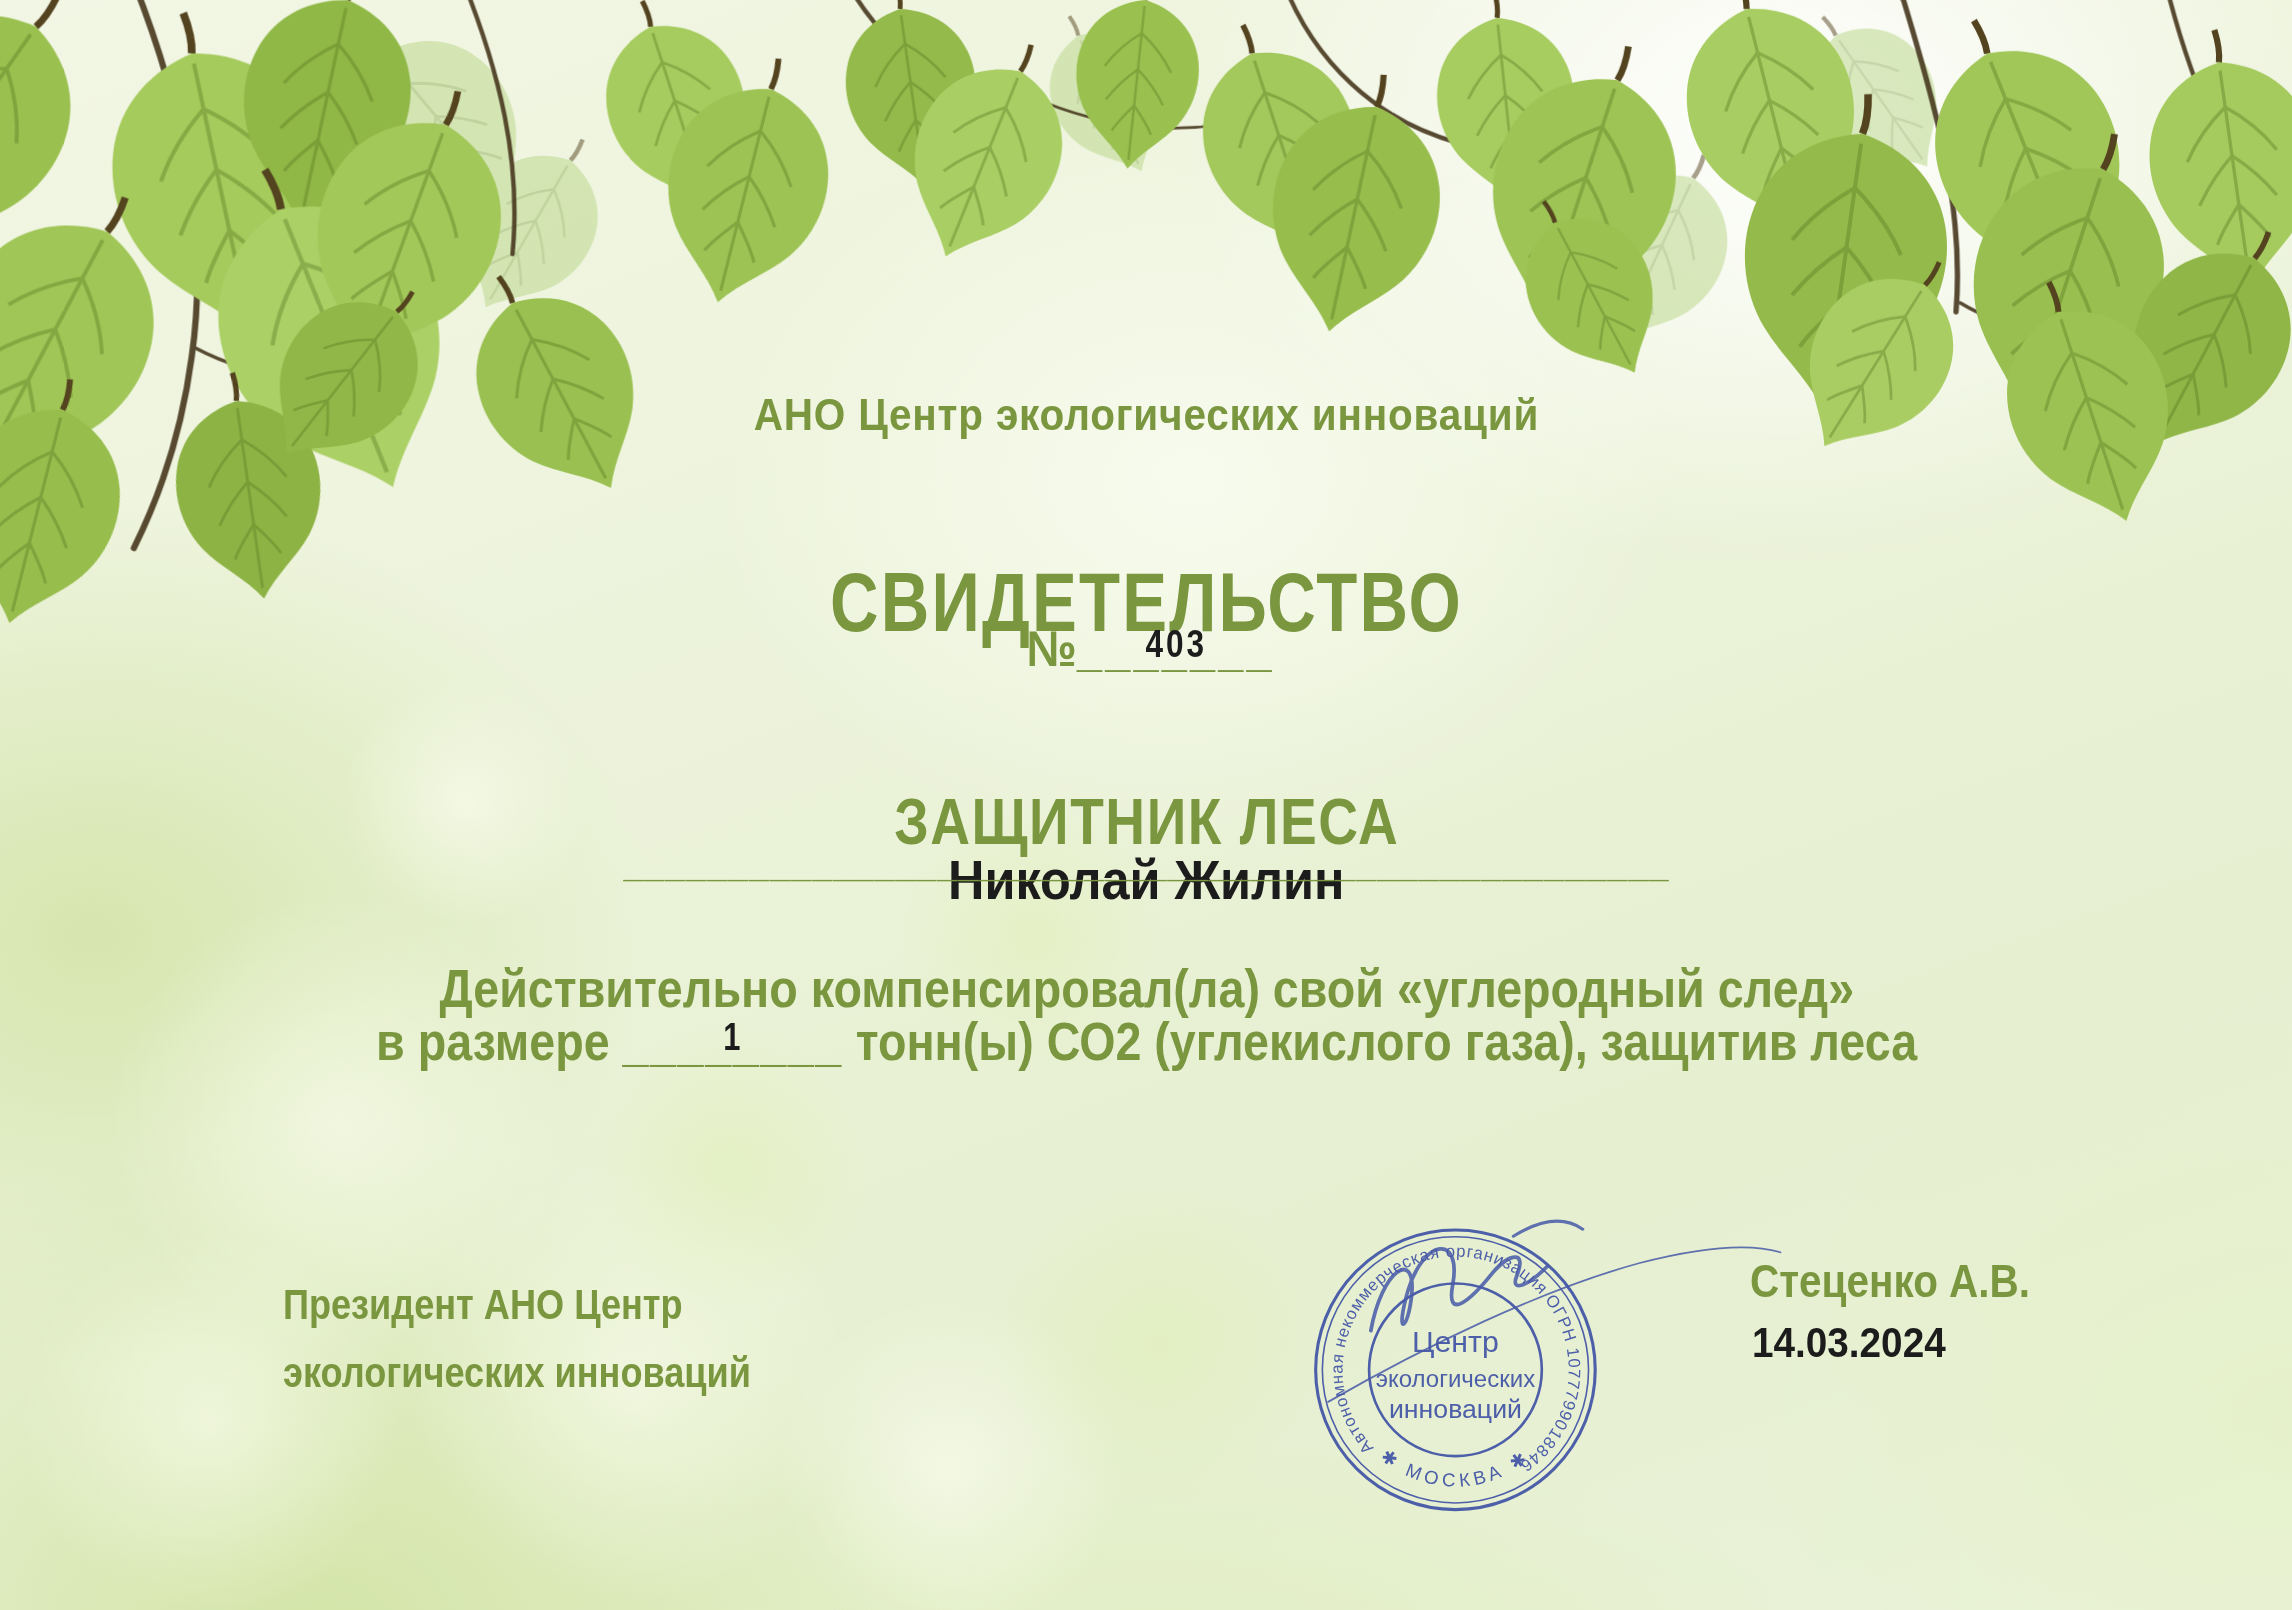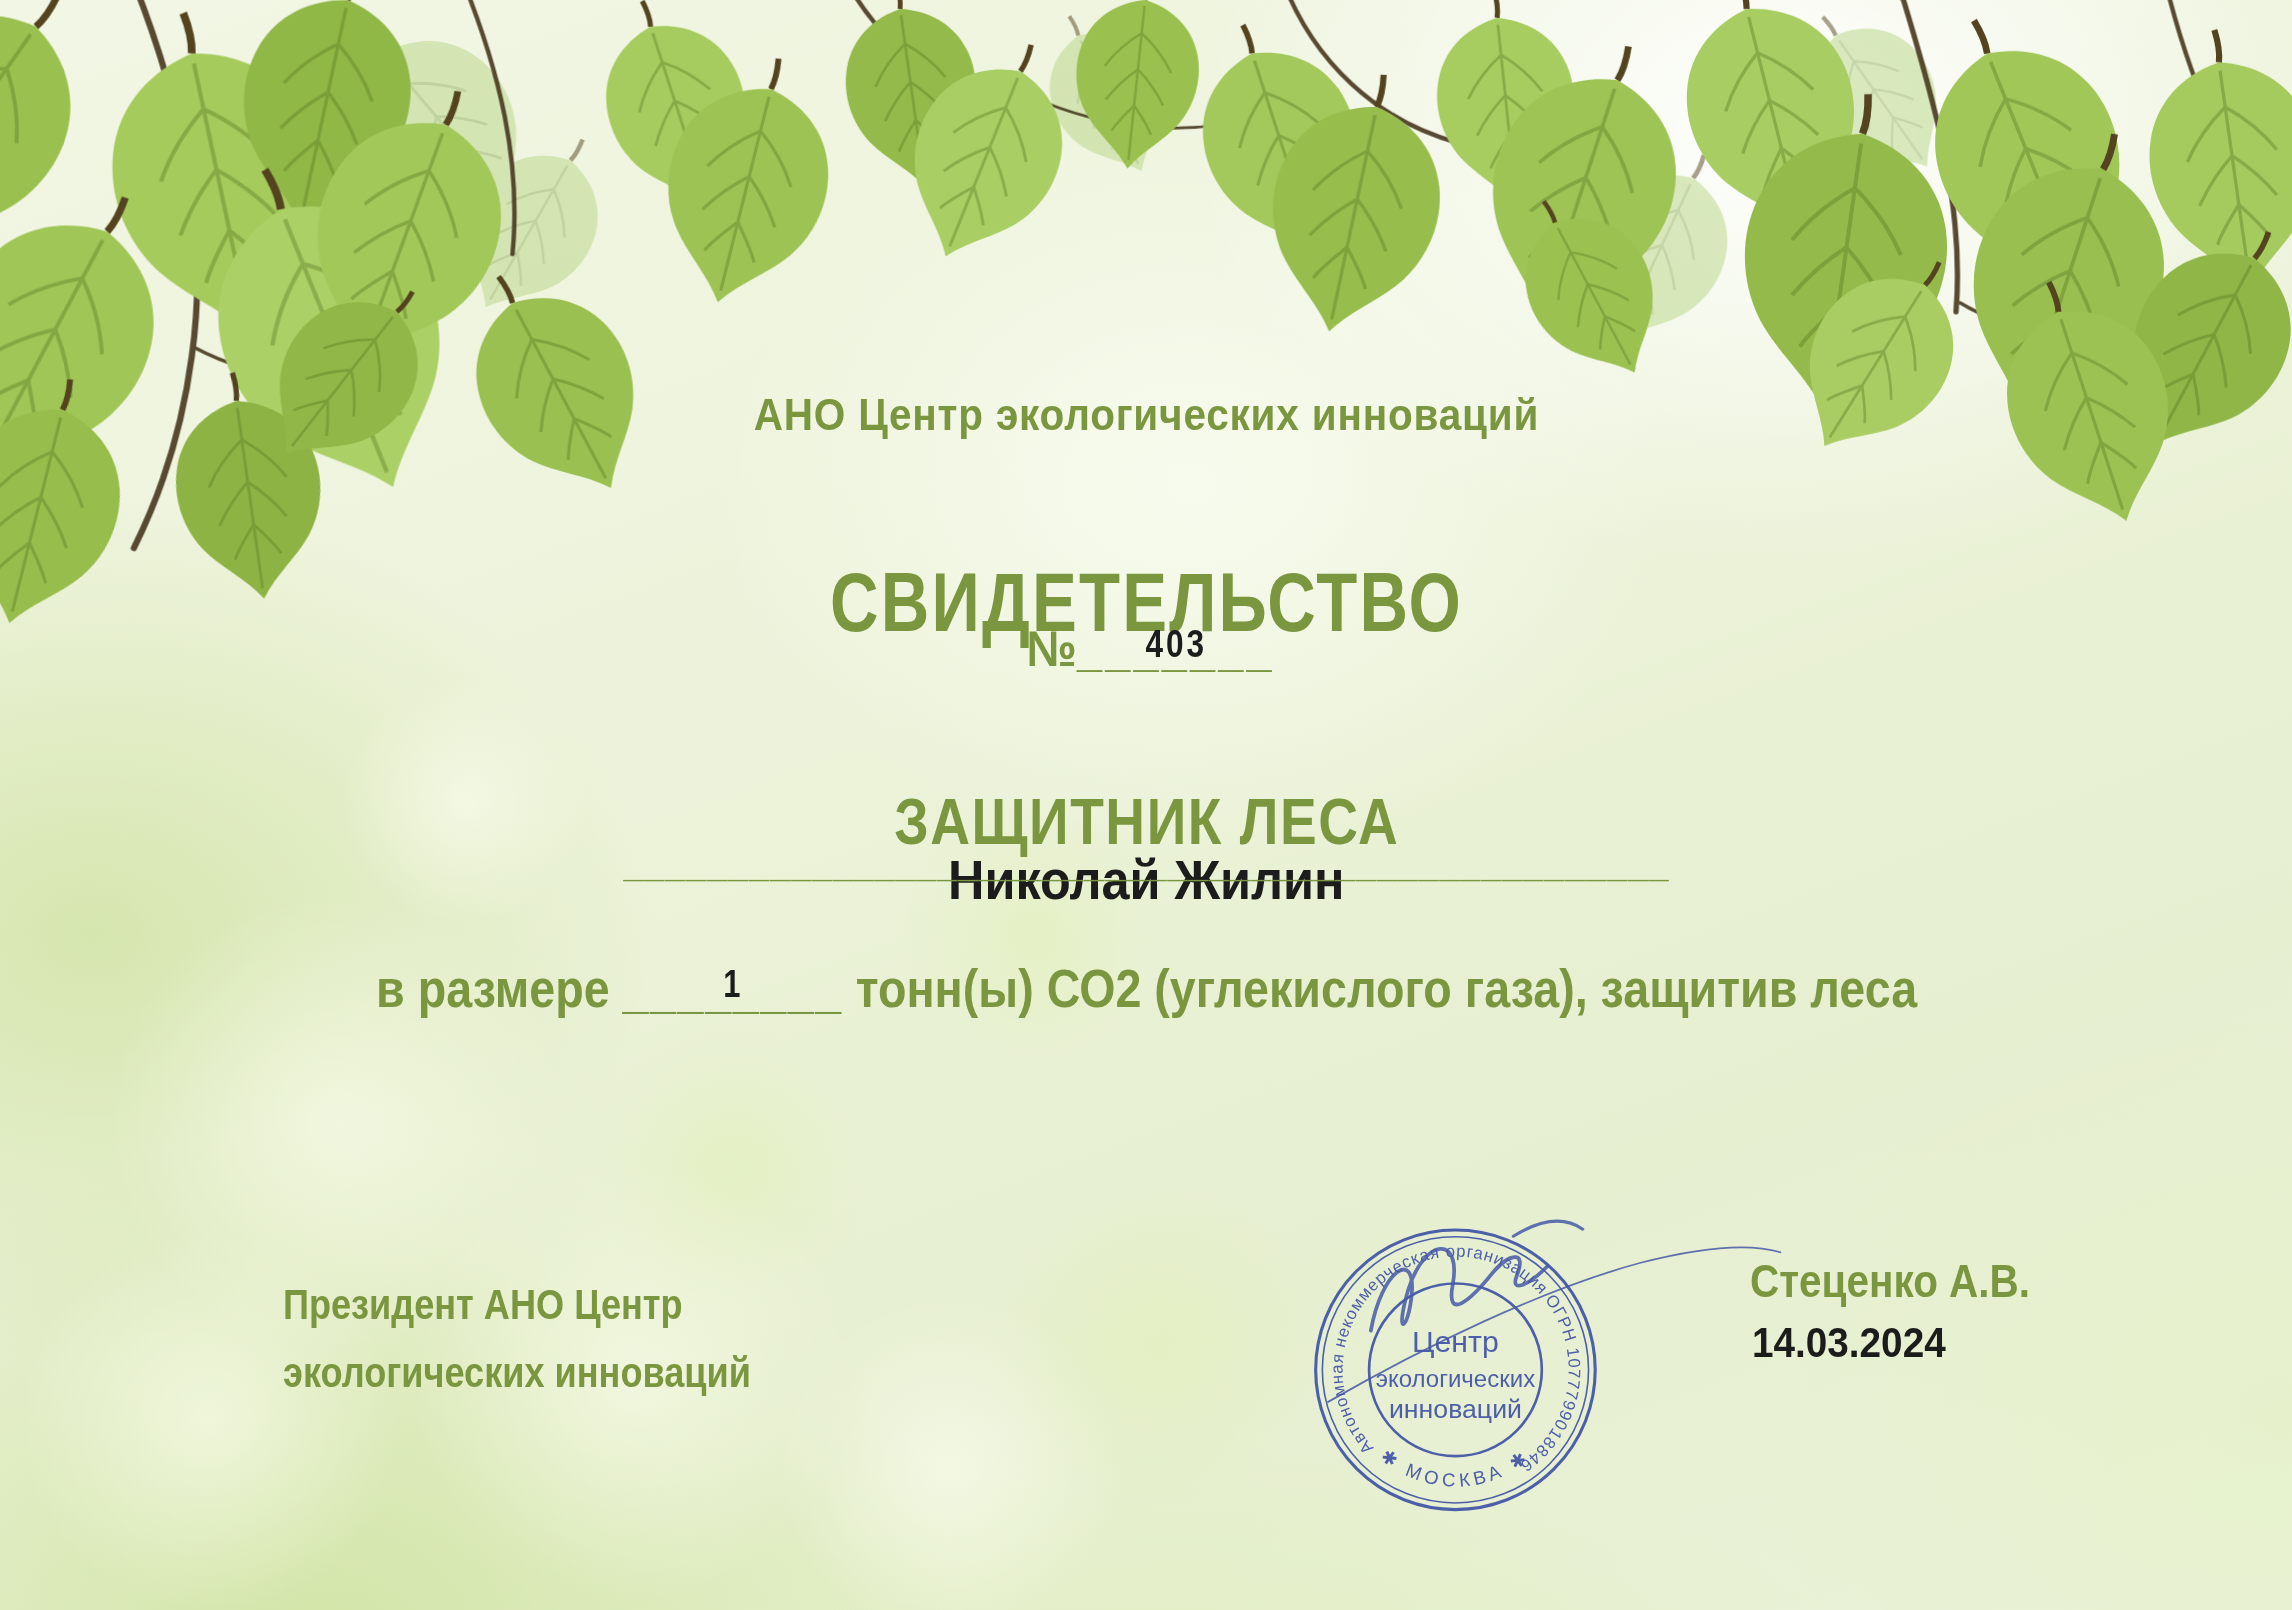--- a/index.html
+++ b/index.html
@@ -149,20 +149,21 @@
   </div>
 
   <div class="layer center-line recipient-name ink">
     <span class="sq sq90">Николай Жилин</span>
   </div>
   <div class="layer center-line recipient-line green">
     <span>__________________________________________________</span>
   </div>
 
   <div class="layer center-line body-par green">
+    <span class="center-line"><span class="sq sq88">Действительно компенсировал(ла) свой «углеродный след»</span></span>
     <span class="center-line"><span class="sq sq88"><span>в размере</span>&nbsp;<span class="blank"><span>________</span><span class="amount ink">1</span></span>&nbsp;<span>тонн(ы) СО2 (углекислого газа), защитив леса</span></span></span>
   </div>
 
   <div class="footer-left green">
     <div><span class="sq sq86">Президент АНО Центр</span></div>
     <div><span class="sq sq86">экологических инноваций</span></div>
   </div>
 
   <div class="signer-name green">
     <span class="sq sq88">Стеценко А.В.</span>

